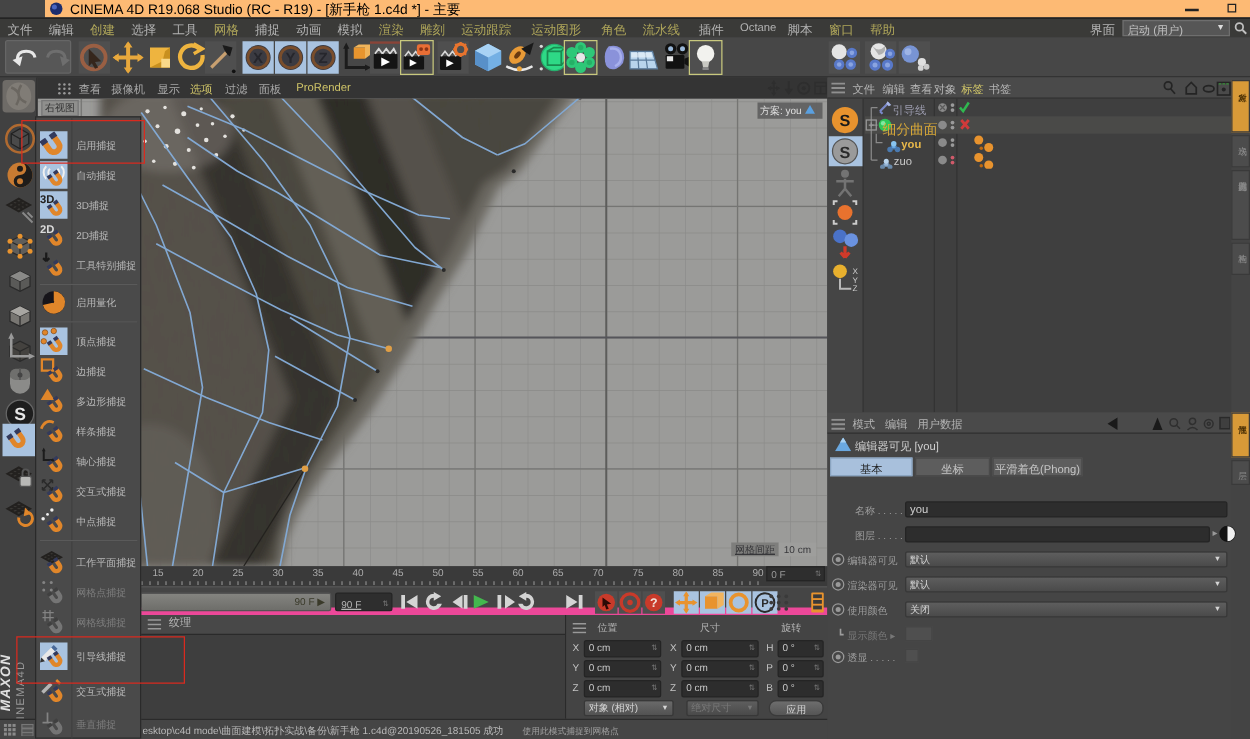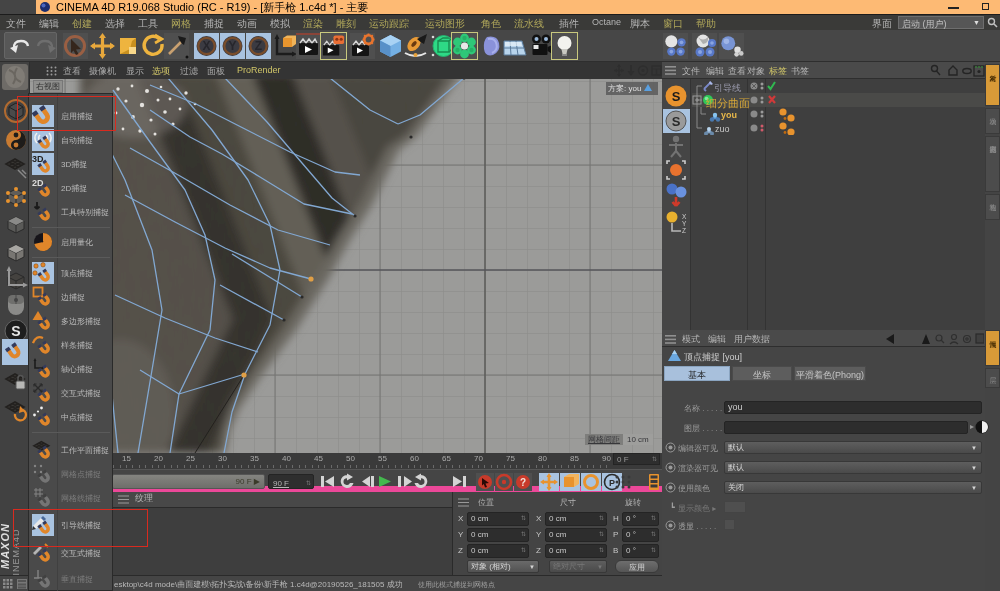--- a/index.html
+++ b/index.html
@@ -955,21 +955,21 @@
               <circle cx="83" cy="6" r="3.5"></circle>
               <circle cx="83" cy="6" r="1.2"></circle>
               <rect x="92" y="1" width="8" height="9" fill="#3f3f3f" stroke="#2a2a2a"></rect>
             </g>
           </svg>
   </div>
   <svg class="abs" style="left:6px;top:20px" width="13" height="11" viewBox="0 0 13 11">
           <path d="M6.5 0 L13 11 L0 11 Z" fill="#6aa8e0"></path>
           <path d="M6.5 0 L9 4 L4 4 Z" fill="#a8d0f0"></path>
         </svg>
-  <span class="abs" style="left:22px;top:21px;font-size:9px;color:#cfcfcf">顶点捕捉 [you]</span>
+  <span class="abs" style="left:22px;top:21px;font-size:9px;color:#cfcfcf">编辑器可见 [you]</span>
   <div class="abs" style="left:2px;top:36px;width:66px;height:15px;background:#a8c0dc;color:#1e1e1e;font-size:9px;text-align:center;padding-top:2px;border:1px solid #8aa4c0">基本</div>
   <div class="abs" style="left:70px;top:36px;width:60px;height:15px;background:#5d5d5d;color:#c5c5c5;font-size:9px;text-align:center;padding-top:2px;border:1px solid #4a4a4a">坐标</div>
   <div class="abs" style="left:132px;top:36px;width:72px;height:15px;background:#5d5d5d;color:#c5c5c5;font-size:9px;text-align:center;padding-top:2px;border:1px solid #4a4a4a">平滑着色(Phong)</div>
   <span class="lab" style="left:22px;top:73px">名称 . . . . .</span>
         <div class="field" style="left:62px;top:71px;width:258px">you</div>
   <span class="lab" style="left:22px;top:93px">图层 . . . . .</span>
         <div class="field" style="left:62px;top:91px;width:244px"></div>
         <span class="abs" style="left:308px;top:92px;color:#999;font-size:8px">▸</span>
         <svg class="abs" style="left:313px;top:90px" width="14" height="14" viewBox="0 0 14 14">
           <circle cx="7" cy="7" r="6.5" fill="#111"></circle>

